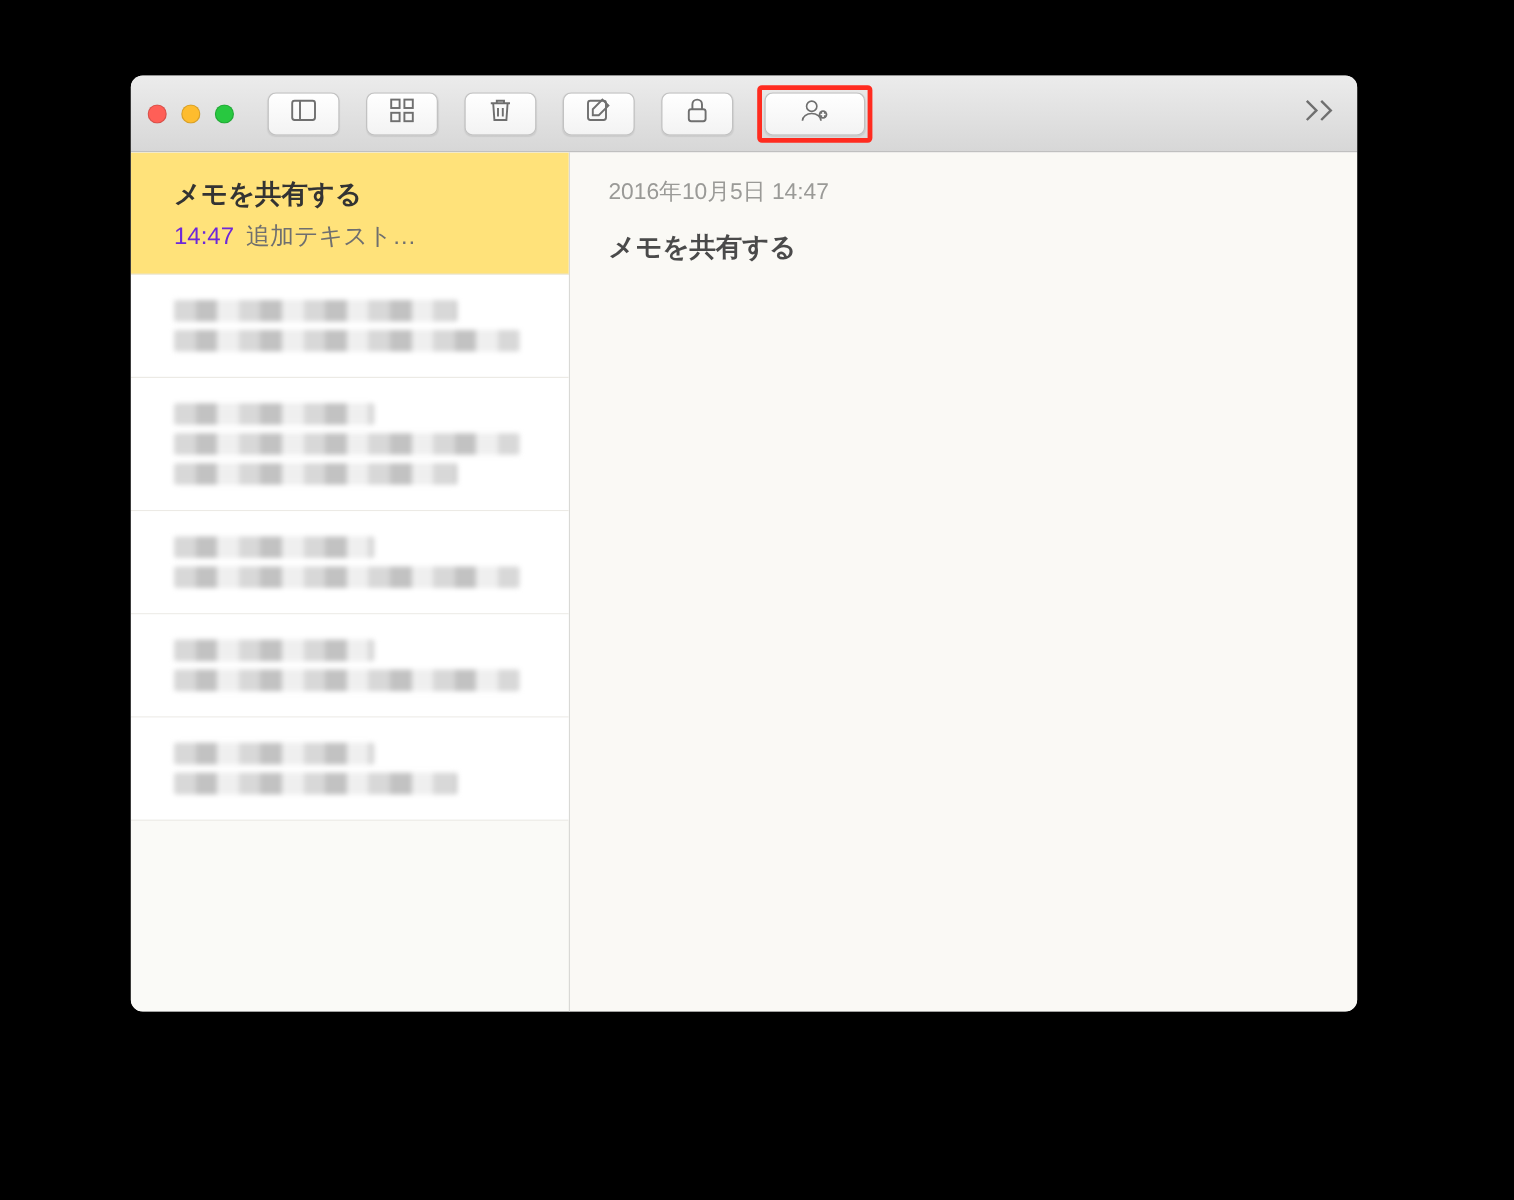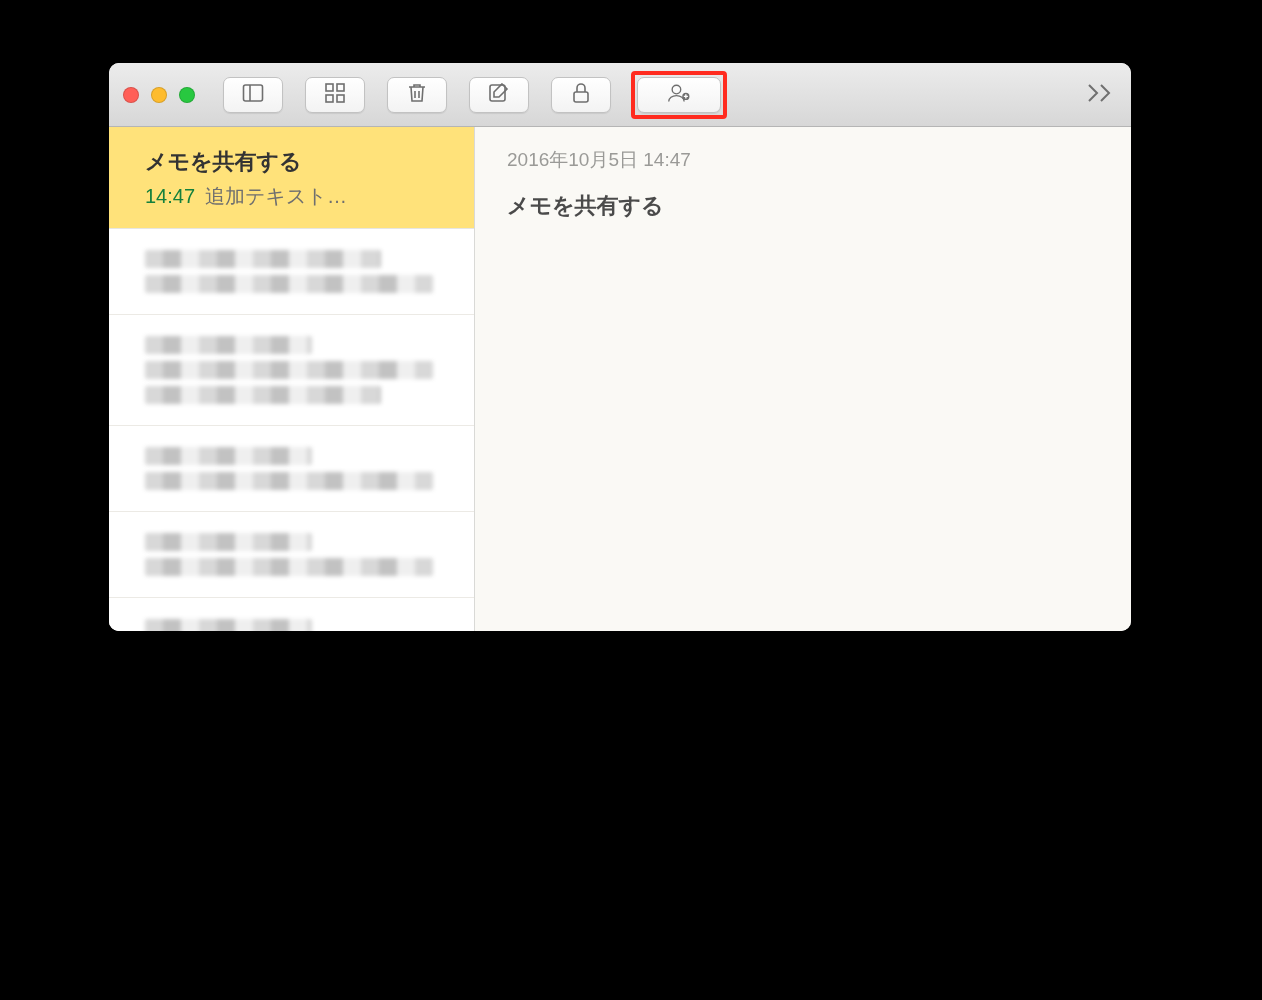--- a/index.html
+++ b/index.html
@@ -9,21 +9,21 @@
     font-family: -apple-system, "Helvetica Neue", Arial, sans-serif;
     display: flex;
     align-items: flex-start;
     justify-content: flex-start;
   }
   .window {
     position: absolute;
     left: 109px;
     top: 63px;
     width: 1022px;
-    height: 568px;
+    height: 780px;
     background: #f6f6f6;
     border-radius: 10px;
     box-shadow: 0 30px 60px rgba(0,0,0,0.55), 0 0 0 1px rgba(0,0,0,0.12);
     overflow: hidden;
     display: flex;
     flex-direction: column;
   }
 
   
   .toolbar {
@@ -104,21 +104,21 @@
     font-weight: 600;
     color:#333;
     margin-bottom: 6px;
     white-space: nowrap; overflow:hidden; text-overflow: ellipsis;
   }
   .note-sub {
     font-size: 20px;
     color:#6f6f6f;
     white-space: nowrap; overflow:hidden; text-overflow: ellipsis;
   }
-  .note-sub .time { color:#15803d; margin-right: 10px; }
+  .note-sub .time { color:#6d28d9; margin-right: 10px; }
 
   .pixelated {
     background:#fff;
     padding: 14px 26px 14px 36px;
     border-bottom: 1px solid #eceae5;
   }
   .pixelated .bar {
     height: 18px;
     background: repeating-linear-gradient(90deg,#d8d8d8 0 18px,#c2c2c2 18px 36px,#efefef 36px 54px);
     filter: blur(2px);

